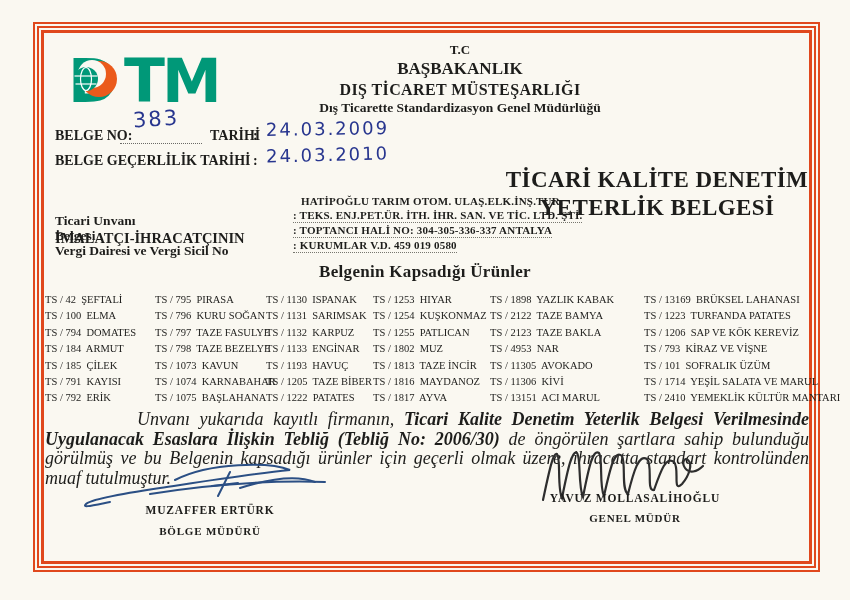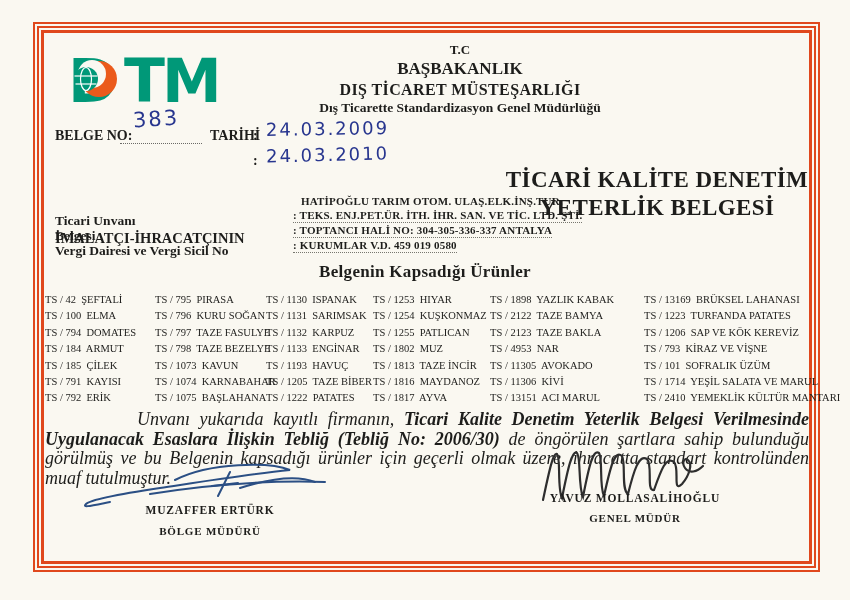--- a/index.html
+++ b/index.html
@@ -88,20 +88,21 @@
     <div class="b l4">Dış Ticarette Standardizasyon Genel Müdürlüğü</div>
   </div>
 
   <div class="abs label" style="left:55px; top:128px;">BELGE NO:</div>
   <div class="abs dots" style="left:120px; top:128px; width:82px; height:15px;"></div>
   <div class="abs hand" style="left:133px; top:107px; font-size:21px; transform:rotate(-4deg);">383</div>
   <div class="abs label" style="left:210px; top:128px;">TARİHİ</div>
   <div class="abs label" style="left:253px; top:128px;">:</div>
   <div class="abs hand" style="left:266px; top:118px; font-size:18px; transform:rotate(-1deg);">24.03.2009</div>
 
+  <div class="abs label" style="left:55px; top:153px;">BELGE GEÇERLİLİK TARİHİ</div>
   <div class="abs label" style="left:253px; top:153px;">:</div>
   <div class="abs hand" style="left:266px; top:144px; font-size:18px; transform:rotate(-1.5deg);">24.03.2010</div>
 
   <div class="abs label" style="left:55px; top:182px; font-size:14.5px;margin-top:48px;">İMALATÇI-İHRACATÇININ</div>
   <div class="abs label" style="left:55px; top:213px; font-size:13.5px;">Ticari Unvanı</div>
   <div class="abs label" style="left:55px; top:228px; font-size:13.5px;">Belgesi</div>
   <div class="abs label" style="left:55px; top:243px; font-size:13.5px;">Vergi Dairesi ve Vergi Sicil No</div>
 
   <div class="abs company">
     <div style="padding-left:8px;">HATİPOĞLU TARIM OTOM. ULAŞ.ELK.İNŞ.TUR.</div>

